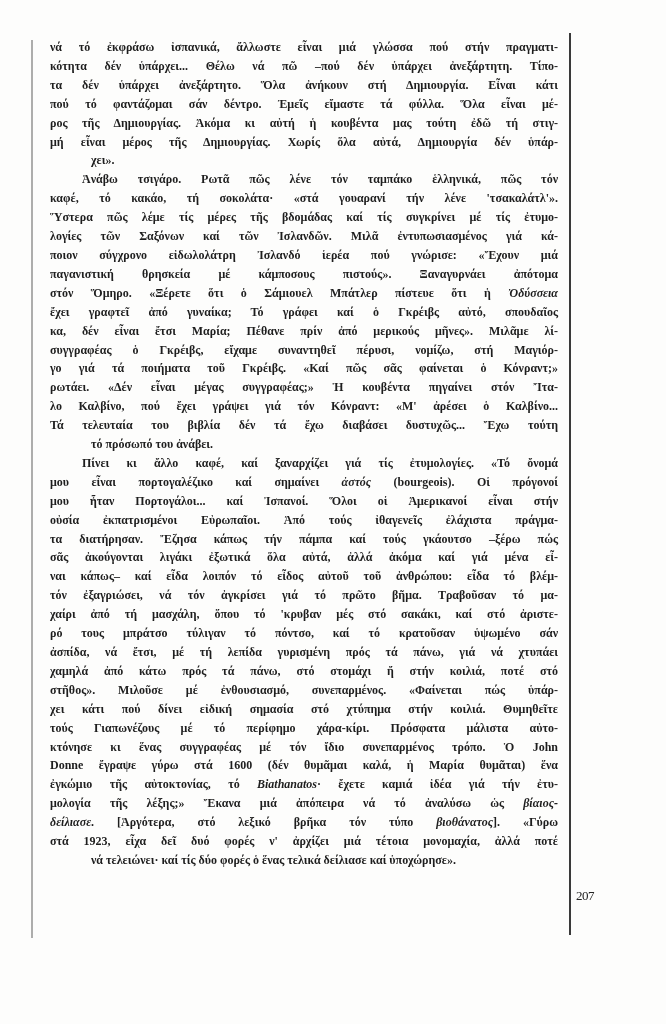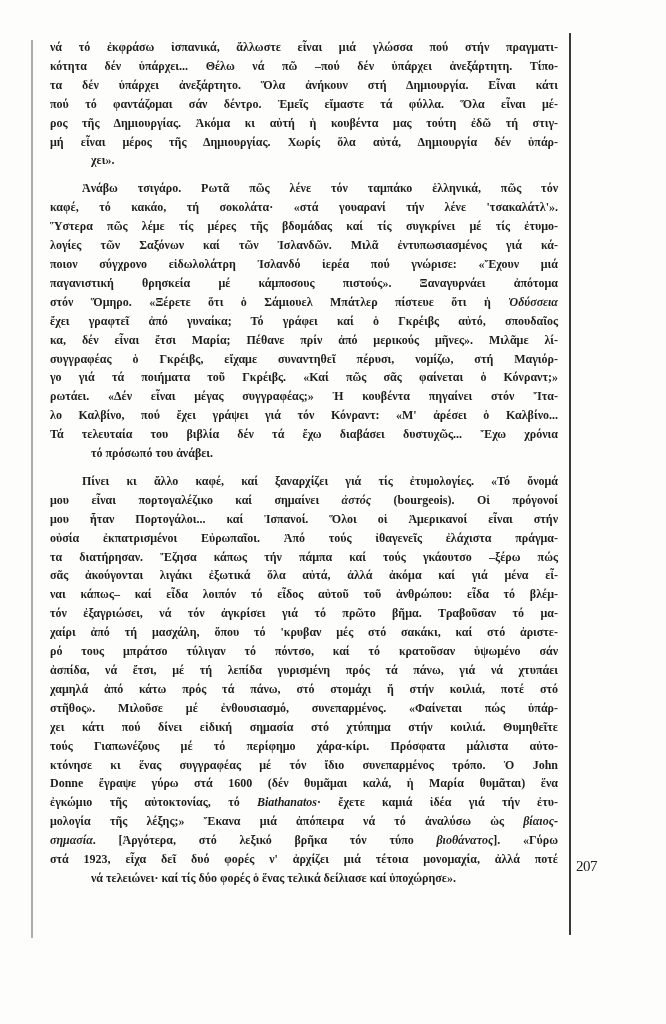--- a/index.html
+++ b/index.html
@@ -2,28 +2,28 @@
 <html><head>
 <meta charset="utf-8">
 <style>
   html, body { margin:0; padding:0; }
   body {
     width:666px; height:1024px; background:#fdfdfc; position:relative; overflow:hidden;
     font-family:"Liberation Serif","DejaVu Serif",serif; color:#1e1e1e;
   }
   .left-rule { position:absolute; left:31px; top:40px; width:2px; height:898px; background:#8a8a8a; opacity:.7; }
   .right-rule { position:absolute; left:569px; top:33px; width:2px; height:902px; background:#3a3a3a; }
-  .page-number { position:absolute; left:576px; top:858px; font-size:15px; letter-spacing:-0.5px; color:#222; }
+  .page-number { position:absolute; left:576px; top:888px; font-size:13px; letter-spacing:-0.5px; color:#222; }
   .text-block { position:absolute; left:50px; top:38px; width:508px; }
   .line {
     height:18.92px; line-height:18.92px; font-size:12px; white-space:nowrap;
     text-align:justify; text-align-last:justify; overflow:visible;font-weight:bold;
   }
   .line.last { text-align-last:left;margin-left:41px; }
-  .line.indent { padding-left:32px;margin-top:9px; }
+  .line.indent { padding-left:32px; }
   .line i { font-style:italic; }
 </style>
 </head>
 <body>
 
 <div>
   <div class="left-rule"></div>
   <div class="text-block" id="text-block">
       <div class="line">νά τό ἐκφράσω ἰσπανικά, ἄλλωστε εἶναι μιά γλώσσα πού στήν πραγματι-</div>
       <div class="line">κότητα δέν ὑπάρχει... Θέλω νά πῶ –πού δέν ὑπάρχει ἀνεξάρτητη. Τίπο-</div>
@@ -38,40 +38,40 @@
       <div class="line">λογίες τῶν Σαξόνων καί τῶν Ἰσλανδῶν. Μιλᾶ ἐντυπωσιασμένος γιά κά-</div>
       <div class="line">ποιον σύγχρονο εἰδωλολάτρη Ἰσλανδό ἱερέα πού γνώρισε: «Ἔχουν μιά</div>
       <div class="line">παγανιστική θρησκεία μέ κάμποσους πιστούς». Ξαναγυρνάει ἀπότομα</div>
       <div class="line">στόν Ὅμηρο. «Ξέρετε ὅτι ὁ Σάμιουελ Μπάτλερ πίστευε ὅτι ἡ <i>Ὀδύσσεια</i></div>
       <div class="line">ἔχει γραφτεῖ ἀπό γυναίκα; Τό γράφει καί ὁ Γκρέιβς αὐτό, σπουδαῖος</div>
       <div class="line">κα, δέν εἶναι ἔτσι Μαρία; Πέθανε πρίν ἀπό μερικούς μῆνες». Μιλᾶμε λί-</div>
       <div class="line">συγγραφέας ὁ Γκρέιβς, εἴχαμε συναντηθεῖ πέρυσι, νομίζω, στή Μαγιόρ-</div>
       <div class="line">γο γιά τά ποιήματα τοῦ Γκρέιβς. «Καί πῶς σᾶς φαίνεται ὁ Κόνραντ;»</div>
       <div class="line">ρωτάει. «Δέν εἶναι μέγας συγγραφέας;» Ἡ κουβέντα πηγαίνει στόν Ἴτα-</div>
       <div class="line">λο Καλβίνο, πού ἔχει γράψει γιά τόν Κόνραντ: «Μ' ἀρέσει ὁ Καλβίνο...</div>
-      <div class="line">Τά τελευταία του βιβλία δέν τά ἔχω διαβάσει δυστυχῶς... Ἔχω χρόνια</div>
+      <div class="line">Τά τελευταία του βιβλία δέν τά ἔχω διαβάσει δυστυχῶς... Ἔχω τούτη</div>
       <div class="line last">τό πρόσωπό του ἀνάβει.</div>
       <div class="line indent">Πίνει κι ἄλλο καφέ, καί ξαναρχίζει γιά τίς ἐτυμολογίες. «Τό ὄνομά</div>
       <div class="line">μου εἶναι πορτογαλέζικο καί σημαίνει <i>ἀστός</i> (bourgeois). Οἱ πρόγονοί</div>
       <div class="line">μου ἦταν Πορτογάλοι... καί Ἰσπανοί. Ὅλοι οἱ Ἀμερικανοί εἶναι στήν</div>
       <div class="line">οὐσία ἐκπατρισμένοι Εὐρωπαῖοι. Ἀπό τούς ἰθαγενεῖς ἐλάχιστα πράγμα-</div>
       <div class="line">τα διατήρησαν. Ἔζησα κάπως τήν πάμπα καί τούς γκάουτσο –ξέρω πώς</div>
       <div class="line">σᾶς ἀκούγονται λιγάκι ἐξωτικά ὅλα αὐτά, ἀλλά ἀκόμα καί γιά μένα εἶ-</div>
       <div class="line">ναι κάπως– καί εἶδα λοιπόν τό εἶδος αὐτοῦ τοῦ ἀνθρώπου: εἶδα τό βλέμ-</div>
       <div class="line">τόν ἐξαγριώσει, νά τόν ἀγκρίσει γιά τό πρῶτο βῆμα. Τραβοῦσαν τό μα-</div>
       <div class="line">χαίρι ἀπό τή μασχάλη, ὅπου τό 'κρυβαν μές στό σακάκι, καί στό ἀριστε-</div>
       <div class="line">ρό τους μπράτσο τύλιγαν τό πόντσο, καί τό κρατοῦσαν ὑψωμένο σάν</div>
       <div class="line">ἀσπίδα, νά ἔτσι, μέ τή λεπίδα γυρισμένη πρός τά πάνω, γιά νά χτυπάει</div>
       <div class="line">χαμηλά ἀπό κάτω πρός τά πάνω, στό στομάχι ἤ στήν κοιλιά, ποτέ στό</div>
       <div class="line">στῆθος». Μιλοῦσε μέ ἐνθουσιασμό, συνεπαρμένος. «Φαίνεται πώς ὑπάρ-</div>
       <div class="line">χει κάτι πού δίνει εἰδική σημασία στό χτύπημα στήν κοιλιά. Θυμηθεῖτε</div>
       <div class="line">τούς Γιαπωνέζους μέ τό περίφημο χάρα-κίρι. Πρόσφατα μάλιστα αὐτο-</div>
       <div class="line">κτόνησε κι ἕνας συγγραφέας μέ τόν ἴδιο συνεπαρμένος τρόπο. Ὁ John</div>
       <div class="line">Donne ἔγραψε γύρω στά 1600 (δέν θυμᾶμαι καλά, ἡ Μαρία θυμᾶται) ἕνα</div>
       <div class="line">ἐγκώμιο τῆς αὐτοκτονίας, τό <i>Biathanatos</i>· ἔχετε καμιά ἰδέα γιά τήν ἐτυ-</div>
       <div class="line">μολογία τῆς λέξης;» Ἔκανα μιά ἀπόπειρα νά τό ἀναλύσω ὡς <i>βίαιος-</i></div>
-      <div class="line"><i>σημασία</i>. [Ἀργότερα, στό λεξικό βρῆκα τόν τύπο <i>βιοθάνατος</i>]. «Γύρω</div>
+      <div class="line"><i>δείλιασε</i>. [Ἀργότερα, στό λεξικό βρῆκα τόν τύπο <i>βιοθάνατος</i>]. «Γύρω</div>
       <div class="line">στά 1923, εἶχα δεῖ δυό φορές ν' ἀρχίζει μιά τέτοια μονομαχία, ἀλλά ποτέ</div>
       <div class="line last">νά τελειώνει· καί τίς δύο φορές ὁ ἕνας τελικά δείλιασε καί ὑποχώρησε».</div>
     </div>
   <div class="right-rule"></div>
   <div class="page-number">207</div>
 </div>
 
 </body></html>

